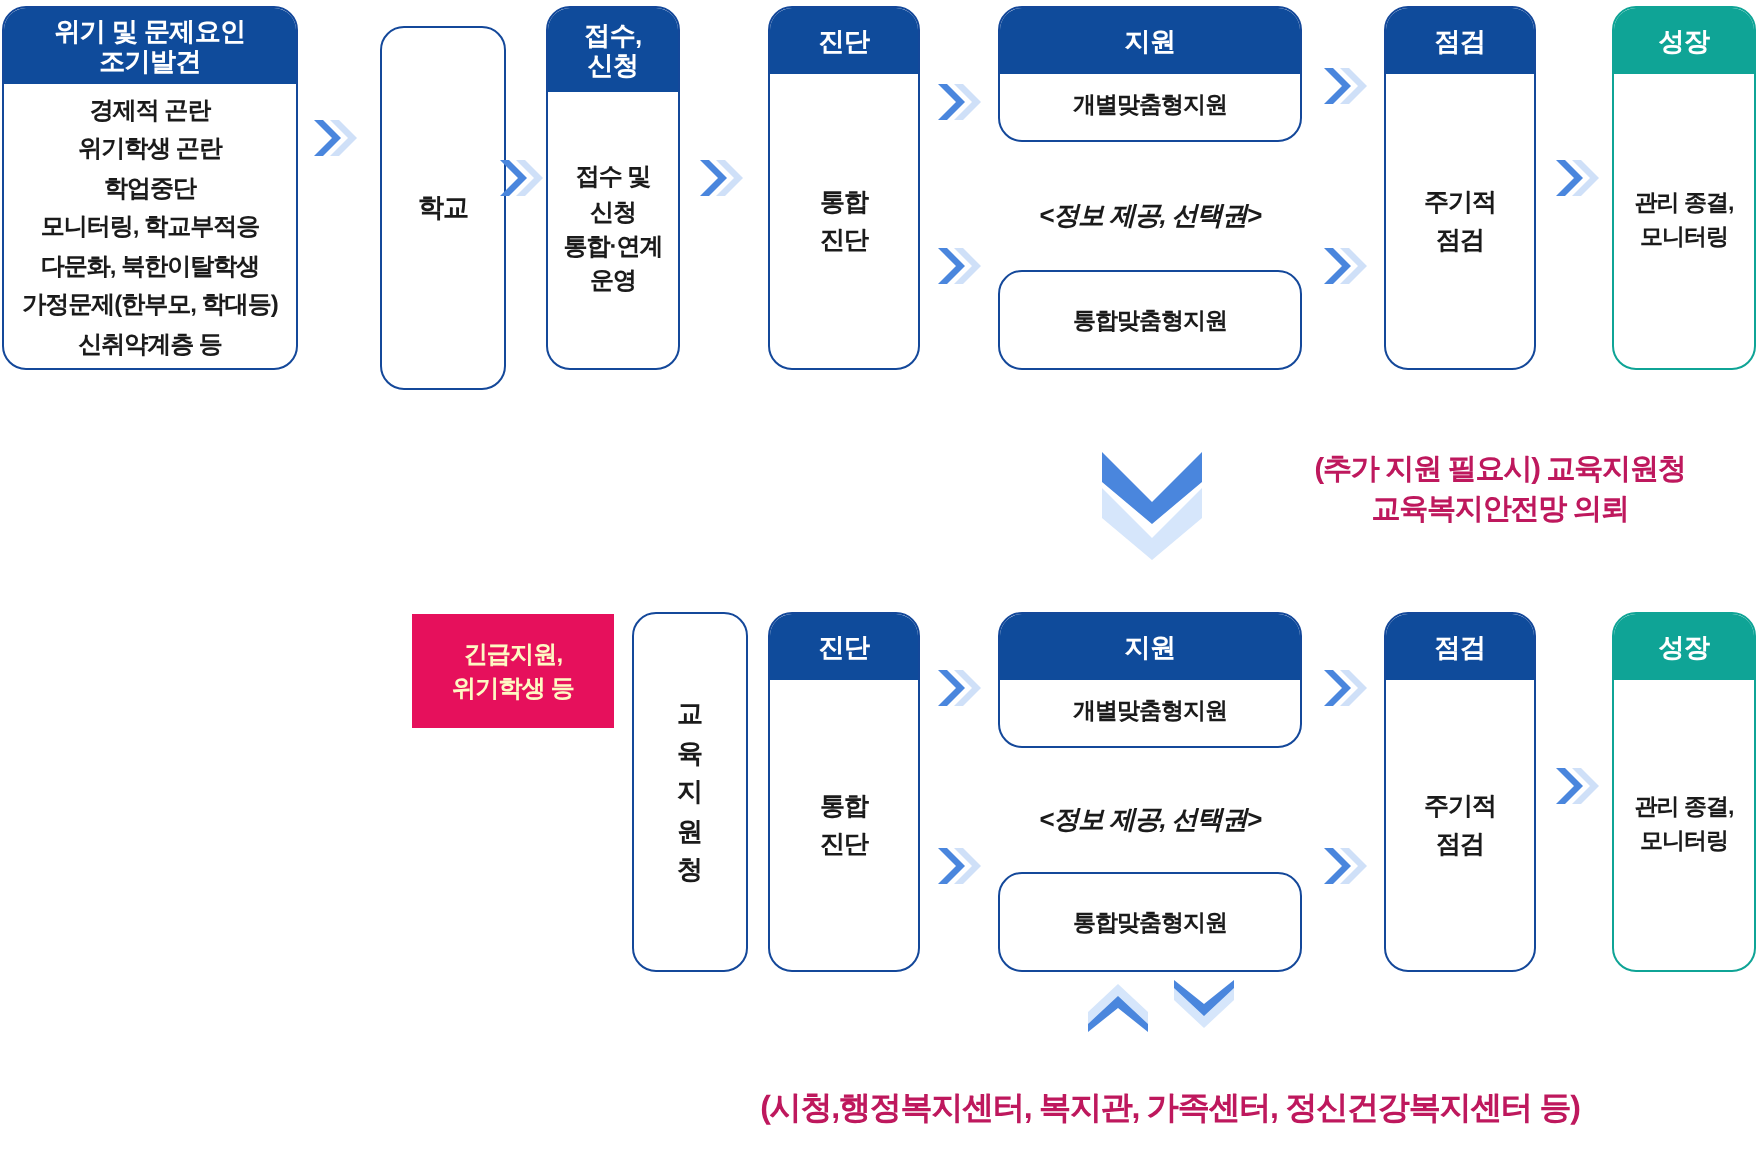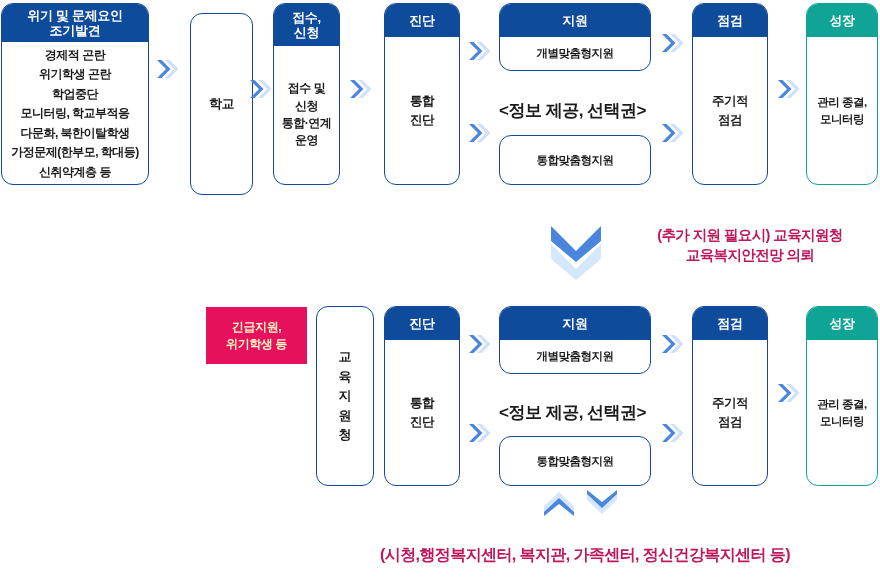--- a/index.html
+++ b/index.html
@@ -73,25 +73,27 @@
     background:#ffffff;
     display:flex;
     align-items:center;
     justify-content:center;
     font-weight:bold;
     letter-spacing:-0.5px;
     color:#1b1b1b;
   }
   .note{
     position:absolute;
-    font-weight:bold;
-    font-size:17px;
+    text-align:center;
+    font-weight:bold;
+    font-size:13px;
     letter-spacing:-0.5px;
     color:#1b1b1b;
     white-space:nowrap;
+    font-style:italic;
   }
 
   
   .vtext{
     position:absolute;
     display:flex;
     flex-direction:column;
     align-items:center;
     justify-content:center;
     font-weight:bold;

